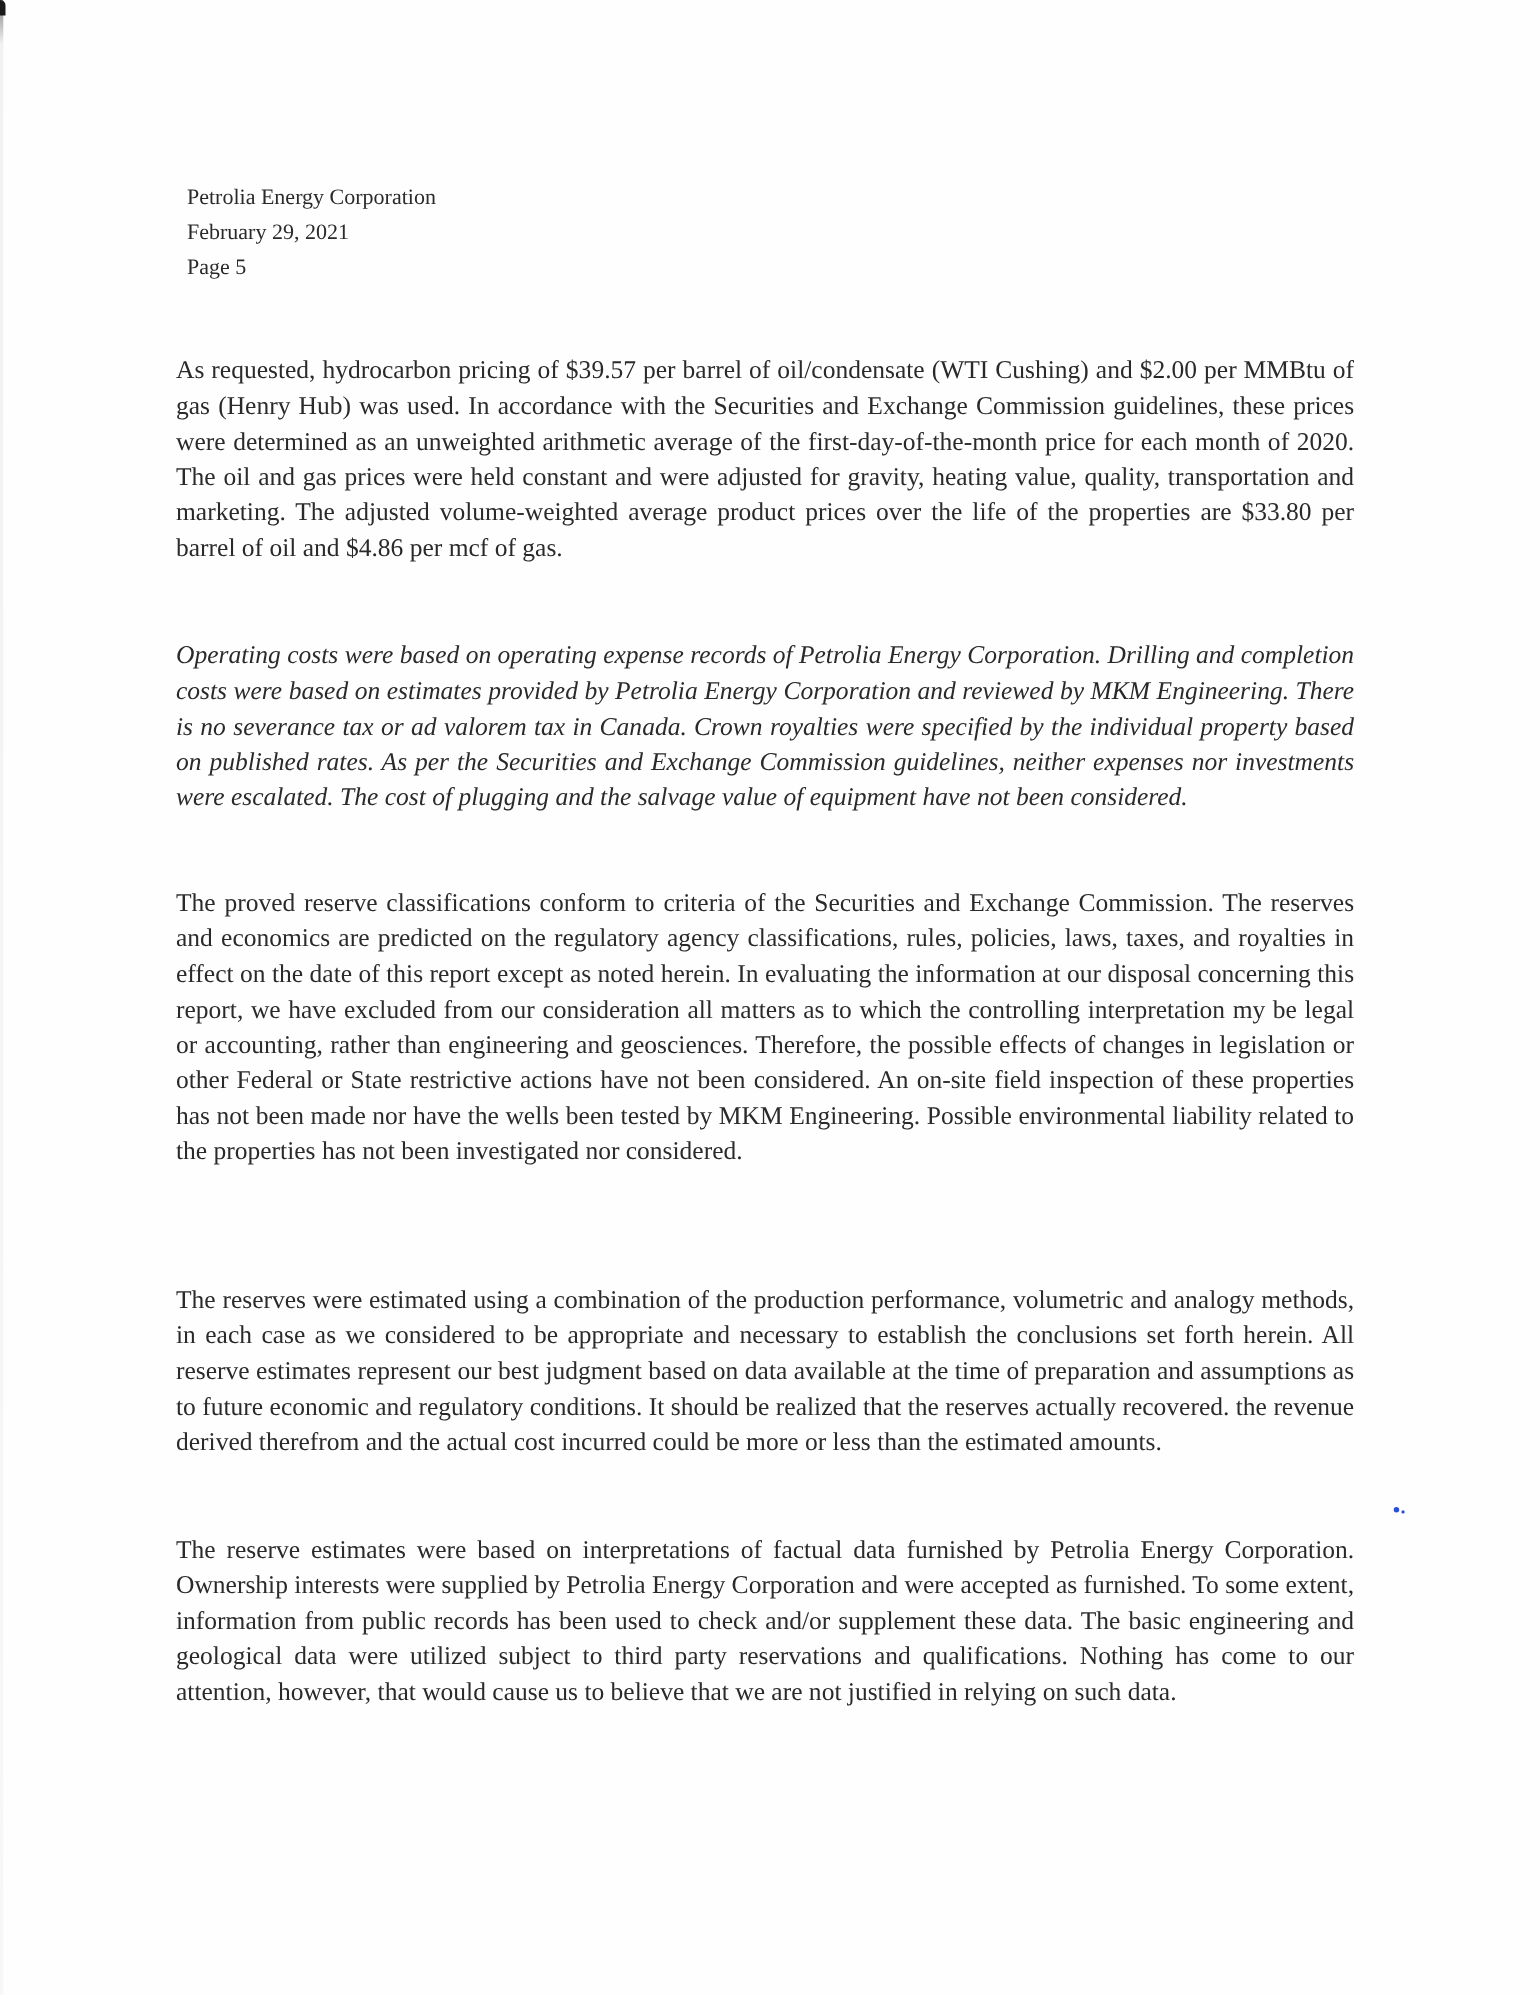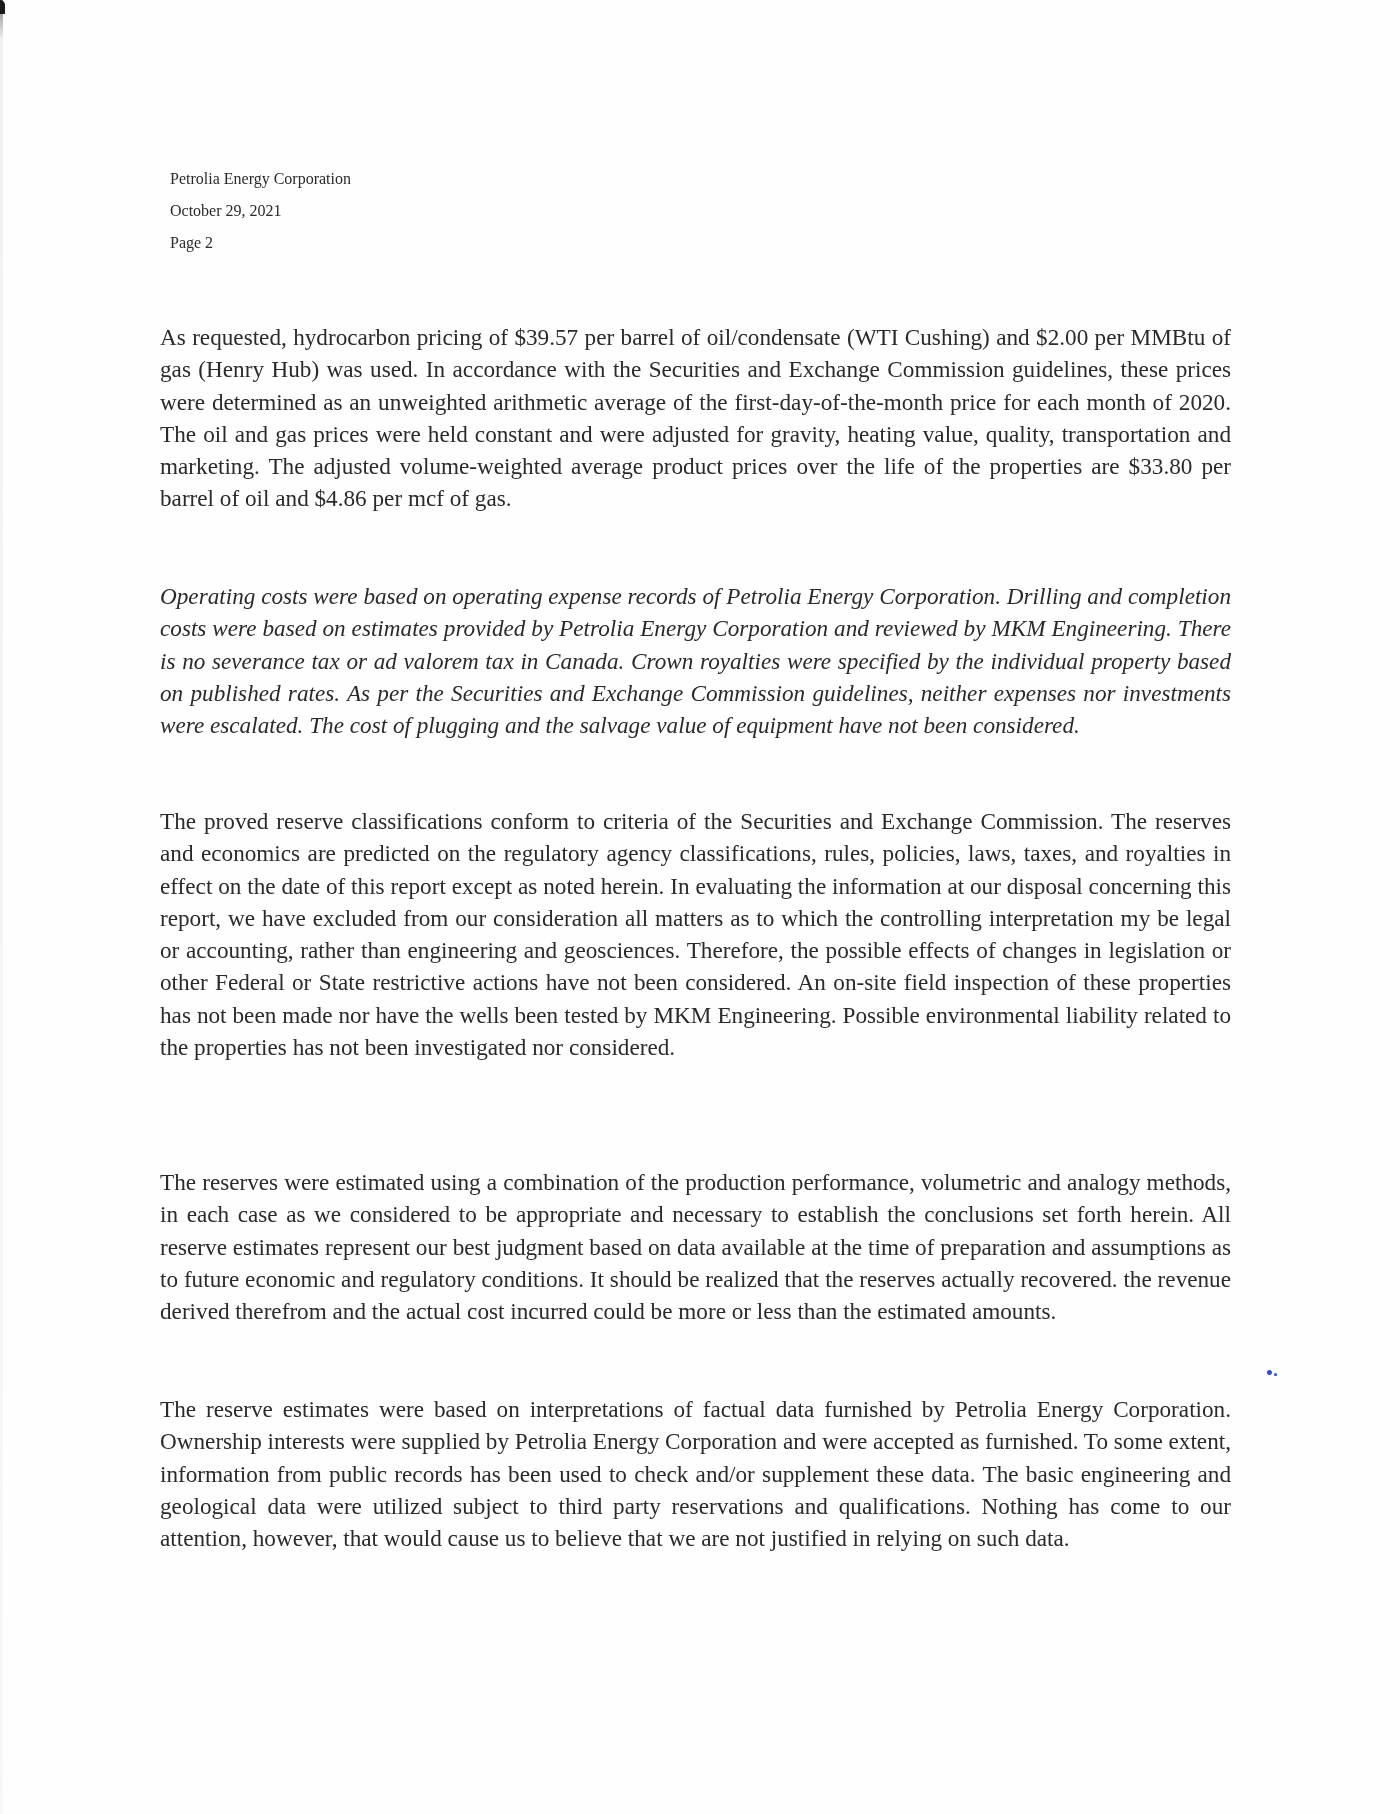--- a/index.html
+++ b/index.html
@@ -34,21 +34,21 @@
       position: absolute;
       left: 0; top: 0;
       width: 5px; height: 14px;
       background: #1a1a1a;
       border-top-right-radius: 6px;
     }
     .header-block {
       position: absolute;
       left: 170px;
       top: 163px;
-      font-size: 16px;
+      font-size: 20px;
       line-height: 32px;
     }
     .header-line {
       display: block;
       white-space: nowrap;
     }
     .body-text {
       position: absolute;
       left: 160px;
       width: 1071px;
@@ -71,22 +71,22 @@
   </style>
 </head>
 <body>
 
 <div class="page">
   <div class="scan-edge"></div>
   <div class="scan-corner"></div>
 
   <div class="header-block">
     <span class="header-line">Petrolia Energy Corporation</span>
-    <span class="header-line">October 29, 2021</span>
-    <span class="header-line">Page 2</span>
+    <span class="header-line">February 29, 2021</span>
+    <span class="header-line">Page 5</span>
   </div>
 
   <p class="body-text p1" style="margin:0">As requested, hydrocarbon pricing of $39.57 per barrel of oil/condensate (WTI Cushing) and $2.00 per MMBtu of gas (Henry Hub) was used. In accordance with the Securities and Exchange Commission guidelines, these prices were determined as an unweighted arithmetic average of the first-day-of-the-month price for each month of 2020. The oil and gas prices were held constant and were adjusted for gravity, heating value, quality, transportation and marketing. The adjusted volume-weighted average product prices over the life of the properties are $33.80 per barrel of oil and $4.86 per mcf of gas.</p>
   <p class="body-text p2" style="margin:0">Operating costs were based on operating expense records of Petrolia Energy Corporation. Drilling and completion costs were based on estimates provided by Petrolia Energy Corporation and reviewed by MKM Engineering. There is no severance tax or ad valorem tax in Canada. Crown royalties were specified by the individual property based on published rates. As per the Securities and Exchange Commission guidelines, neither expenses nor investments were escalated. The cost of plugging and the salvage value of equipment have not been considered.</p>
   <p class="body-text p3" style="margin:0">The proved reserve classifications conform to criteria of the Securities and Exchange Commission. The reserves and economics are predicted on the regulatory agency classifications, rules, policies, laws, taxes, and royalties in effect on the date of this report except as noted herein. In evaluating the information at our disposal concerning this report, we have excluded from our consideration all matters as to which the controlling interpretation my be legal or accounting, rather than engineering and geosciences. Therefore, the possible effects of changes in legislation or other Federal or State restrictive actions have not been considered. An on-site field inspection of these properties has not been made nor have the wells been tested by MKM Engineering. Possible environmental liability related to the properties has not been investigated nor considered.</p>
   <p class="body-text p4" style="margin:0">The reserves were estimated using a combination of the production performance, volumetric and analogy methods, in each case as we considered to be appropriate and necessary to establish the conclusions set forth herein. All reserve estimates represent our best judgment based on data available at the time of preparation and assumptions as to future economic and regulatory conditions. It should be realized that the reserves actually recovered. the revenue derived therefrom and the actual cost incurred could be more or less than the estimated amounts.</p>
   <p class="body-text p5" style="margin:0">The reserve estimates were based on interpretations of factual data furnished by Petrolia Energy Corporation. Ownership interests were supplied by Petrolia Energy Corporation and were accepted as furnished. To some extent, information from public records has been used to check and/or supplement these data. The basic engineering and geological data were utilized subject to third party reservations and qualifications. Nothing has come to our attention, however, that would cause us to believe that we are not justified in relying on such data.</p>
 
   <div class="speck" style="left:1267px; top:1370px;"></div>
   <div class="speck" style="left:1274px; top:1373px; width:3px; height:3px;"></div>

